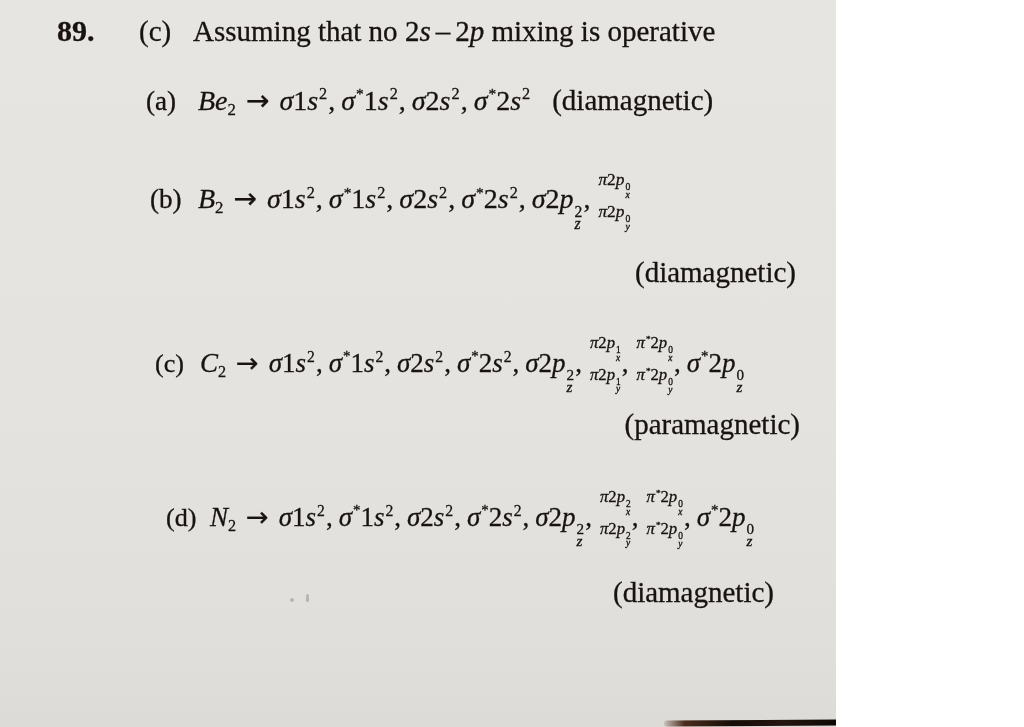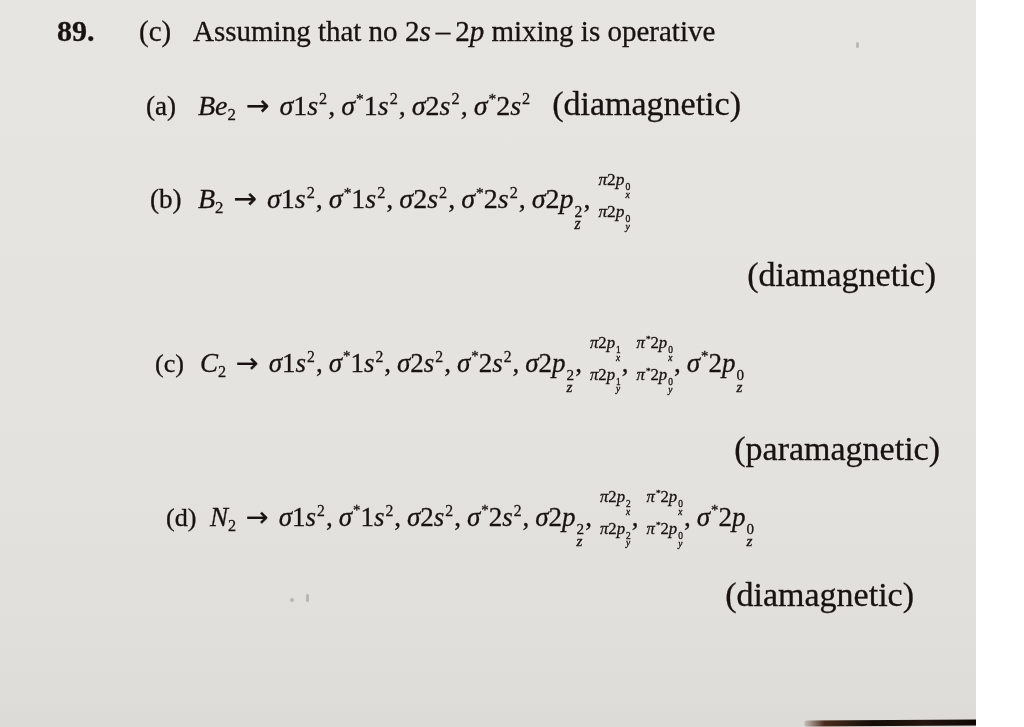--- a/index.html
+++ b/index.html
@@ -1,19 +1,19 @@
 <!DOCTYPE html>
 <html><head>
 <meta charset="utf-8">
 <style>
   * { margin:0; padding:0; box-sizing:border-box; }
   html,body { width:1024px; height:727px; }
   body { font-family:"Liberation Serif","DejaVu Serif",serif; }
   .page {
-    position:relative; width:976px; height:727px; overflow:hidden;
+    position:relative; width:836px; height:727px; overflow:hidden;
     background:linear-gradient(180deg,#e6e5e2 0%,#e4e3e0 55%,#e0dfdc 88%,#dcdbd8 100%);
     color:#181311;
     -webkit-text-stroke:0.3px #181311;
   }
   .header-row { position:absolute; top:14px; left:57px; white-space:nowrap; }
   .qnum { display:inline-block; width:82px; font-weight:bold; font-size:30px; }
   .plabel { display:inline-block; width:54px; font-size:29px; }
   .stmt { font-size:29px; }
   .mathbit { font-size:29px; }
   .dash { margin:0 5px; }
@@ -31,21 +31,21 @@
     display:inline-flex; flex-direction:column; align-items:flex-start;
     line-height:0.82; font-size:0.56em; vertical-align:-0.52em; margin-left:1px;
   }
   .ss .sb { font-style:italic; }
   .stack {
     display:inline-flex; flex-direction:column; align-items:flex-start;
     font-size:0.62em; line-height:1.0; row-gap:4px;
     vertical-align:middle; transform:translateY(-1px); margin-left:2px;
   }
   .stack .srow { white-space:nowrap; }
-  .result { font-size:34px; }
+  .result { font-size:29px; }
   .inline-result { margin-left:22px; }
   .abs-result { position:absolute; }
   .scan-strip {
     position:absolute; right:0; bottom:1px; width:172px; height:6px;
     transform:skewY(-0.3deg);
     background:linear-gradient(90deg, rgba(90,50,25,0.15) 0%, #4a2c1c 12%, #150d07 40%, #241510 70%, #0e0804 100%);
     border-radius:3px 0 0 3px;
   }
   .speck { position:absolute; background:rgba(40,30,25,0.22); border-radius:50%; }
   .speck-a { left:290px; top:598px; width:4px; height:4px; }
@@ -97,21 +97,21 @@
                   <span class="sb">x</span>
                 </span></span></span>
             <span class="srow"><span class="orb"><span class="gk">π</span><span class="star">*</span><span>2</span><span class="it">p</span><span class="ss">
                   <span class="sp">0</span>
                   <span class="sb">y</span>
                 </span></span></span>
           </span><span class="cm">,</span><span class="orb"><span class="gk">σ</span><span class="star">*</span><span>2</span><span class="it">p</span><span class="ss">
               <span class="sp">0</span>
               <span class="sb">z</span>
             </span></span></span></div>
-      <div class="result abs-result" style="top: 430px; right: 36px;">(paramagnetic)</div>
+      <div class="result abs-result" style="top: 408px; right: 36px;">(paramagnetic)</div>
       <div class="opt-row" style="top: 490px; left: 166px; font-size: 27px;"><span class="opt-label" style="width:44px">(d)</span><span class="formula"><span class="mol"><span class="it">N</span><span class="msub">2</span></span><span class="arrow">→</span><span class="orb"><span class="gk">σ</span><span>1</span><span class="it">s</span><span class="sup">2</span></span><span class="cm">,</span><span class="orb"><span class="gk">σ</span><span class="star">*</span><span>1</span><span class="it">s</span><span class="sup">2</span></span><span class="cm">,</span><span class="orb"><span class="gk">σ</span><span>2</span><span class="it">s</span><span class="sup">2</span></span><span class="cm">,</span><span class="orb"><span class="gk">σ</span><span class="star">*</span><span>2</span><span class="it">s</span><span class="sup">2</span></span><span class="cm">,</span><span class="orb"><span class="gk">σ</span><span>2</span><span class="it">p</span><span class="ss">
               <span class="sp">2</span>
               <span class="sb">z</span>
             </span></span><span class="cm">,</span><span class="stack">
             <span class="srow"><span class="orb"><span class="gk">π</span><span>2</span><span class="it">p</span><span class="ss">
                   <span class="sp">2</span>
                   <span class="sb">x</span>
                 </span></span></span>
             <span class="srow"><span class="orb"><span class="gk">π</span><span>2</span><span class="it">p</span><span class="ss">
                   <span class="sp">2</span>

